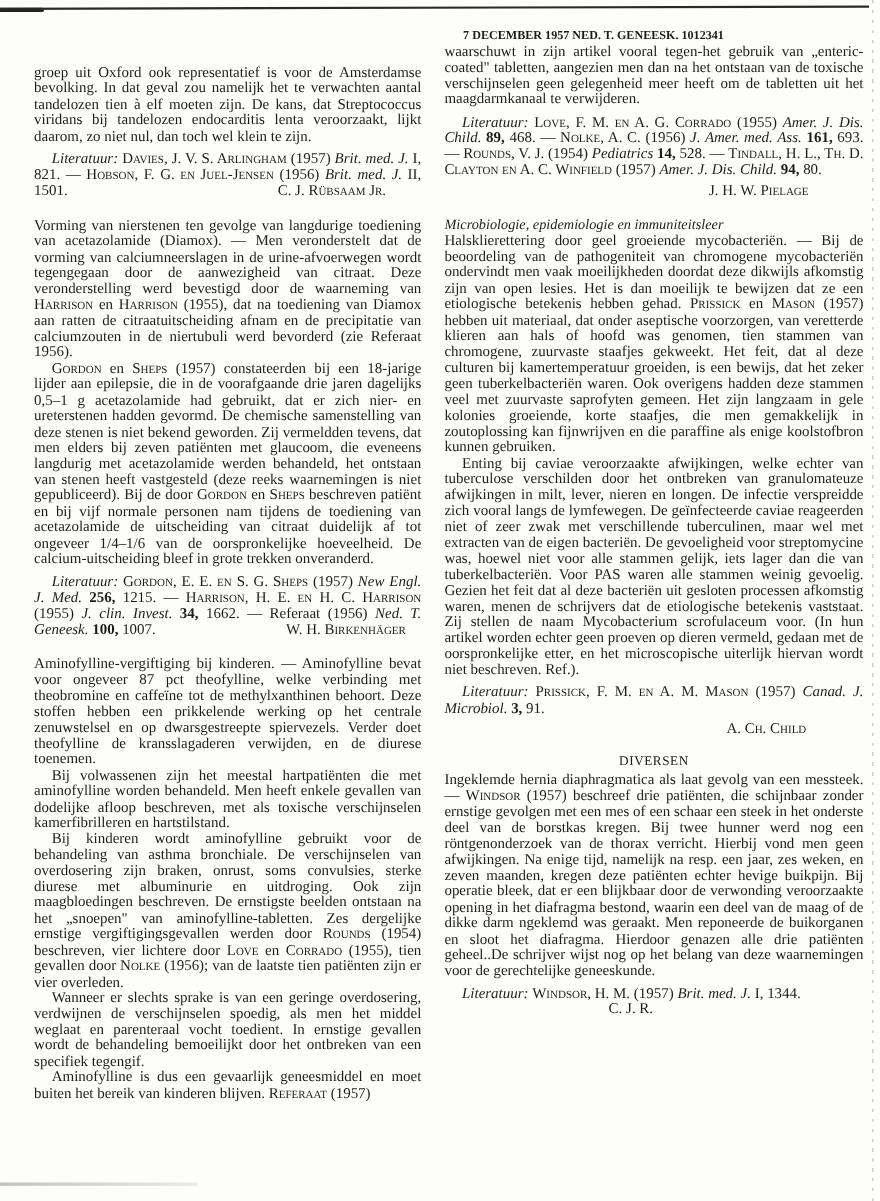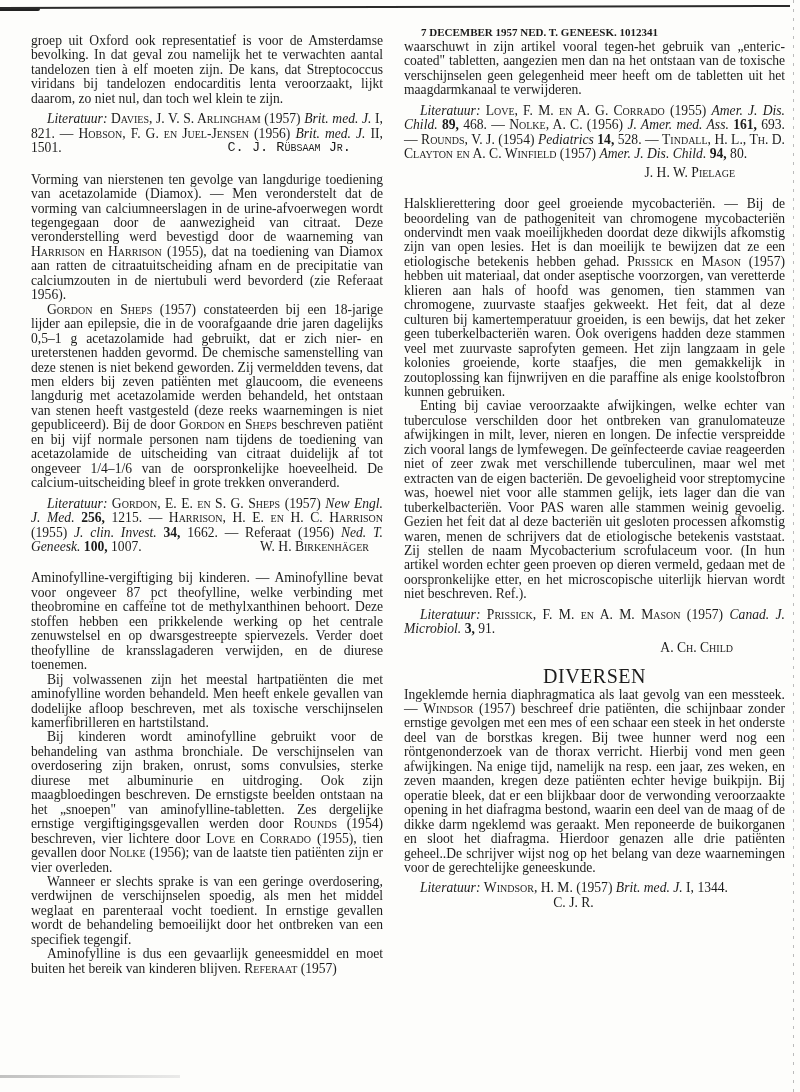--- a/index.html
+++ b/index.html
@@ -5,48 +5,48 @@
   html, body { margin:0; padding:0; }
   body {
     width:800px; height:1092px; background:#fdfdfb; position:relative; overflow:hidden;
     font-family:"Liberation Serif","DejaVu Serif",serif; color:#1c1c1c;
   }
   .top-rule { position:absolute; left:0; top:6px; width:790px; height:2px; background:#2a2a2a; transform:skewY(-0.15deg); }
   .top-rule-left { position:absolute; left:0; top:7px; width:40px; height:4px; background:#222; border-radius:0 2px 2px 0; }
   .edge-right { position:absolute; right:6px; top:0; width:1px; height:1092px; background:repeating-linear-gradient(#bbb 0 3px, transparent 3px 9px); }
   .bottom-smudge { position:absolute; left:0; top:1075px; width:180px; height:3px; background:linear-gradient(90deg,#999,#ddd); opacity:.6; }
   .col { position:absolute; font-size:13.6px; line-height:14.45px; text-align:justify; hyphens:manual; }
-  .col-left { left:31px; top:34px; width:352px; }
+  .col-left { left:31px; top:59px; width:352px; }
   .col-right { left:404px; top:24px; width:381px; }
   .header { display:flex; font-size:11px; line-height:16px; margin-bottom:0; padding-left:17px; padding-right:14px;font-weight:bold; }
   p { margin:0; }
   .ind { text-indent:16px; }
   .lit { text-indent:16px; margin-top:6px; }
   .sig { text-align:right; }
   .gap-lg { height:17px; }
   .section { font-style:italic; font-size:13px; }
   .title { font-weight:normal; }
   .sc { font-variant:small-caps;margin-top:44px; }
   i { font-style:italic; }
   b { font-weight:bold; }
-  .center { text-align:center; font-size:20px; letter-spacing:0.5px; margin:14px 0 4px; }
+  .center { text-align:center; font-size:12px; letter-spacing:0.5px; margin:14px 0 4px; }
   span[data-bind] { }
 </style>
 </head>
 <body>
 
 <div class="top-rule-left"></div>
 <div class="top-rule"></div>
 <div class="edge-right"></div>
 <div class="bottom-smudge"></div>
 
 <div class="col col-left">
   <p data-bind="left_column.continuation.text">groep uit Oxford ook representatief is voor de Amsterdamse bevolking. In dat geval zou namelijk het te verwachten aantal tandelozen tien à elf moeten zijn. De kans, dat Streptococcus viridans bij tandelozen endocarditis lenta veroorzaakt, lijkt daarom, zo niet nul, dan toch wel klein te zijn.</p>
   <p class="lit"><i data-bind="left_column.continuation.literature_label">Literatuur:</i> <span class="sc" data-bind="left_column.continuation.literature.0.author">Davies, J. V. S. Arlingham</span> <span data-bind="left_column.continuation.literature.0.year">(1957)</span> <i data-bind="left_column.continuation.literature.0.journal">Brit. med. J.</i> <span data-bind="left_column.continuation.literature.0.ref">I, 821.</span> — <span class="sc" data-bind="left_column.continuation.literature.1.author">Hobson, F. G. en Juel-Jensen</span> <span data-bind="left_column.continuation.literature.1.year">(1956)</span> <i data-bind="left_column.continuation.literature.1.journal">Brit. med. J.</i> <span data-bind="left_column.continuation.literature.1.ref">II, 1501.</span></p>
-  <p class="sig sc" style="margin-top:-14.45px;padding-right:32px;font-family:Liberation Mono, monospace;" data-bind="left_column.continuation.signature">C. J. Rübsaam Jr.</p>
+  <p class="sig sc" style="margin-top:-14.45px;padding-right:32px;" data-bind="left_column.continuation.signature">C. J. Rübsaam Jr.</p>
 
   <div class="gap-lg"></div>
 
   <p><b class="title" data-bind="left_column.article_diamox.title">Vorming van nierstenen ten gevolge van langdurige toediening van acetazolamide (Diamox).</b> <span data-bind="left_column.article_diamox.p1_a">— Men veronderstelt dat de vorming van calciumneerslagen in de urine-afvoerwegen wordt tegengegaan door de aanwezigheid van citraat. Deze veronderstelling werd bevestigd door de waarneming van </span><span class="sc" data-bind="left_column.article_diamox.p1_name1">Harrison</span><span data-bind="left_column.article_diamox.p1_b"> en </span><span class="sc" data-bind="left_column.article_diamox.p1_name2">Harrison</span><span data-bind="left_column.article_diamox.p1_c"> (1955), dat na toediening van Diamox aan ratten de citraatuitscheiding afnam en de precipitatie van calciumzouten in de niertubuli werd bevorderd (zie Referaat 1956).</span></p>
   <p class="ind"><span class="sc" data-bind="left_column.article_diamox.p2_name1">Gordon</span><span data-bind="left_column.article_diamox.p2_a"> en </span><span class="sc" data-bind="left_column.article_diamox.p2_name2">Sheps</span><span data-bind="left_column.article_diamox.p2_b"> (1957) constateerden bij een 18-jarige lijder aan epilepsie, die in de voorafgaande drie jaren dagelijks 0,5–1 g acetazolamide had gebruikt, dat er zich nier- en ureterstenen hadden gevormd. De chemische samenstelling van deze stenen is niet bekend geworden. Zij vermeldden tevens, dat men elders bij zeven patiënten met glaucoom, die eveneens langdurig met acetazolamide werden behandeld, het ontstaan van stenen heeft vastgesteld (deze reeks waarnemingen is niet gepubliceerd). Bij de door </span><span class="sc" data-bind="left_column.article_diamox.p2_name3">Gordon</span><span data-bind="left_column.article_diamox.p2_c"> en </span><span class="sc" data-bind="left_column.article_diamox.p2_name4">Sheps</span><span data-bind="left_column.article_diamox.p2_d"> beschreven patiënt en bij vijf normale personen nam tijdens de toediening van acetazolamide de uitscheiding van citraat duidelijk af tot ongeveer 1/4–1/6 van de oorspronkelijke hoeveelheid. De calcium-uitscheiding bleef in grote trekken onveranderd.</span></p>
   <p class="lit"><i data-bind="left_column.article_diamox.literature_label">Literatuur:</i> <span class="sc" data-bind="left_column.article_diamox.lit1_author">Gordon, E. E. en S. G. Sheps</span><span data-bind="left_column.article_diamox.lit1_year"> (1957) </span><i data-bind="left_column.article_diamox.lit1_journal">New Engl. J. Med.</i> <b data-bind="left_column.article_diamox.lit1_vol">256,</b><span data-bind="left_column.article_diamox.lit1_page"> 1215. — </span><span class="sc" data-bind="left_column.article_diamox.lit2_author">Harrison, H. E. en H. C. Harrison</span><span data-bind="left_column.article_diamox.lit2_year"> (1955) </span><i data-bind="left_column.article_diamox.lit2_journal">J. clin. Invest.</i> <b data-bind="left_column.article_diamox.lit2_vol">34,</b><span data-bind="left_column.article_diamox.lit2_page"> 1662. — Referaat (1956) </span><i data-bind="left_column.article_diamox.lit3_journal">Ned. T. Geneesk.</i> <b data-bind="left_column.article_diamox.lit3_vol">100,</b><span data-bind="left_column.article_diamox.lit3_page"> 1007.</span></p>
   <p class="sig sc" style="margin-top:-14.45px;padding-right:14px;" data-bind="left_column.article_diamox.signature">W. H. Birkenhäger</p>
 
   <div class="gap-lg"></div>
 
@@ -61,20 +61,21 @@
   <div class="header">
     <span><span data-bind="header.date">7 DECEMBER 1957</span> <span data-bind="header.journal">NED. T. GENEESK. 101</span></span>
     <span data-bind="header.page_number">2341</span>
   </div>
   <p data-bind="right_column.continuation.text">waarschuwt in zijn artikel vooral tegen-het gebruik van „enteric-coated" tabletten, aangezien men dan na het ontstaan van de toxische verschijnselen geen gelegenheid meer heeft om de tabletten uit het maagdarmkanaal te verwijderen.</p>
   <p class="lit"><i data-bind="right_column.continuation.literature_label">Literatuur:</i> <span class="sc" data-bind="right_column.continuation.lit1_author">Love, F. M. en A. G. Corrado</span><span data-bind="right_column.continuation.lit1_rest"> (1955) </span><i data-bind="right_column.continuation.lit1_journal">Amer. J. Dis. Child.</i> <b data-bind="right_column.continuation.lit1_vol">89,</b><span data-bind="right_column.continuation.lit1_page"> 468. — </span><span class="sc" data-bind="right_column.continuation.lit2_author">Nolke, A. C.</span><span data-bind="right_column.continuation.lit2_year"> (1956) </span><i data-bind="right_column.continuation.lit2_journal">J. Amer. med. Ass.</i> <b data-bind="right_column.continuation.lit2_vol">161,</b><span data-bind="right_column.continuation.lit2_page"> 693. — </span><span class="sc" data-bind="right_column.continuation.lit3_author">Rounds, V. J.</span><span data-bind="right_column.continuation.lit3_year"> (1954) </span><i data-bind="right_column.continuation.lit3_journal">Pediatrics</i> <b data-bind="right_column.continuation.lit3_vol">14,</b><span data-bind="right_column.continuation.lit3_page"> 528. — </span><span class="sc" data-bind="right_column.continuation.lit4_author">Tindall, H. L., Th. D. Clayton en A. C. Winfield</span><span data-bind="right_column.continuation.lit4_year"> (1957) </span><i data-bind="right_column.continuation.lit4_journal">Amer. J. Dis. Child.</i> <b data-bind="right_column.continuation.lit4_vol">94,</b><span data-bind="right_column.continuation.lit4_page"> 80.</span></p>
   <p class="sig sc" style="margin-top:4px;padding-right:50px;font-family:Liberation Serif, serif;" data-bind="right_column.continuation.signature">J. H. W. Pielage</p>
 
   <div class="gap-lg"></div>
 
+  <p class="section" data-bind="right_column.section_label">Microbiologie, epidemiologie en immuniteitsleer</p>
   <p><b class="title" data-bind="right_column.article_mycobacterien.title">Halsklierettering door geel groeiende mycobacteriën.</b><span data-bind="right_column.article_mycobacterien.p1_a"> — Bij de beoordeling van de pathogeniteit van chromogene mycobacteriën ondervindt men vaak moeilijkheden doordat deze dikwijls afkomstig zijn van open lesies. Het is dan moeilijk te bewijzen dat ze een etiologische betekenis hebben gehad. </span><span class="sc" data-bind="right_column.article_mycobacterien.p1_name1">Prissick</span><span data-bind="right_column.article_mycobacterien.p1_b"> en </span><span class="sc" data-bind="right_column.article_mycobacterien.p1_name2">Mason</span><span data-bind="right_column.article_mycobacterien.p1_c"> (1957) hebben uit materiaal, dat onder aseptische voorzorgen, van veretterde klieren aan hals of hoofd was genomen, tien stammen van chromogene, zuurvaste staafjes gekweekt. Het feit, dat al deze culturen bij kamertemperatuur groeiden, is een bewijs, dat het zeker geen tuberkelbacteriën waren. Ook overigens hadden deze stammen veel met zuurvaste saprofyten gemeen. Het zijn langzaam in gele kolonies groeiende, korte staafjes, die men gemakkelijk in zoutoplossing kan fijnwrijven en die paraffine als enige koolstofbron kunnen gebruiken.</span></p>
   <p class="ind" data-bind="right_column.article_mycobacterien.p2">Enting bij caviae veroorzaakte afwijkingen, welke echter van tuberculose verschilden door het ontbreken van granulomateuze afwijkingen in milt, lever, nieren en longen. De infectie verspreidde zich vooral langs de lymfewegen. De geïnfecteerde caviae reageerden niet of zeer zwak met verschillende tuberculinen, maar wel met extracten van de eigen bacteriën. De gevoeligheid voor streptomycine was, hoewel niet voor alle stammen gelijk, iets lager dan die van tuberkelbacteriën. Voor PAS waren alle stammen weinig gevoelig. Gezien het feit dat al deze bacteriën uit gesloten processen afkomstig waren, menen de schrijvers dat de etiologische betekenis vaststaat. Zij stellen de naam Mycobacterium scrofulaceum voor. (In hun artikel worden echter geen proeven op dieren vermeld, gedaan met de oorspronkelijke etter, en het microscopische uiterlijk hiervan wordt niet beschreven. Ref.).</p>
   <p class="lit"><i data-bind="right_column.article_mycobacterien.literature_label">Literatuur:</i> <span class="sc" data-bind="right_column.article_mycobacterien.lit_author">Prissick, F. M. en A. M. Mason</span><span data-bind="right_column.article_mycobacterien.lit_year"> (1957) </span><i data-bind="right_column.article_mycobacterien.lit_journal">Canad. J. Microbiol.</i> <b data-bind="right_column.article_mycobacterien.lit_vol">3,</b><span data-bind="right_column.article_mycobacterien.lit_page"> 91.</span></p>
   <p class="sig sc" style="margin-top:4px;padding-right:52px;" data-bind="right_column.article_mycobacterien.signature">A. Ch. Child</p>
 
   <p class="center" data-bind="right_column.section_heading">DIVERSEN</p>
 
   <p><b class="title" data-bind="right_column.article_hernia.title">Ingeklemde hernia diaphragmatica als laat gevolg van een messteek.</b><span data-bind="right_column.article_hernia.p1_a"> — </span><span class="sc" data-bind="right_column.article_hernia.p1_name">Windsor</span><span data-bind="right_column.article_hernia.p1_b"> (1957) beschreef drie patiënten, die schijnbaar zonder ernstige gevolgen met een mes of een schaar een steek in het onderste deel van de borstkas kregen. Bij twee hunner werd nog een röntgenonderzoek van de thorax verricht. Hierbij vond men geen afwijkingen. Na enige tijd, namelijk na resp. een jaar, zes weken, en zeven maanden, kregen deze patiënten echter hevige buikpijn. Bij operatie bleek, dat er een blijkbaar door de verwonding veroorzaakte opening in het diafragma bestond, waarin een deel van de maag of de dikke darm ngeklemd was geraakt. Men reponeerde de buikorganen en sloot het diafragma. Hierdoor genazen alle drie patiënten geheel..De schrijver wijst nog op het belang van deze waarnemingen voor de gerechtelijke geneeskunde.</span></p>
   <p class="lit" style="padding-right:40px;text-align:left;"><i data-bind="right_column.article_hernia.literature_label">Literatuur:</i> <span class="sc" data-bind="right_column.article_hernia.lit_author">Windsor, H. M.</span><span data-bind="right_column.article_hernia.lit_year"> (1957) </span><i data-bind="right_column.article_hernia.lit_journal">Brit. med. J.</i><span data-bind="right_column.article_hernia.lit_page"> I, 1344.</span></p>
   <p class="sig" style="padding-right:42px;text-align:center;" data-bind="right_column.article_hernia.signature">C. J. R.</p>

